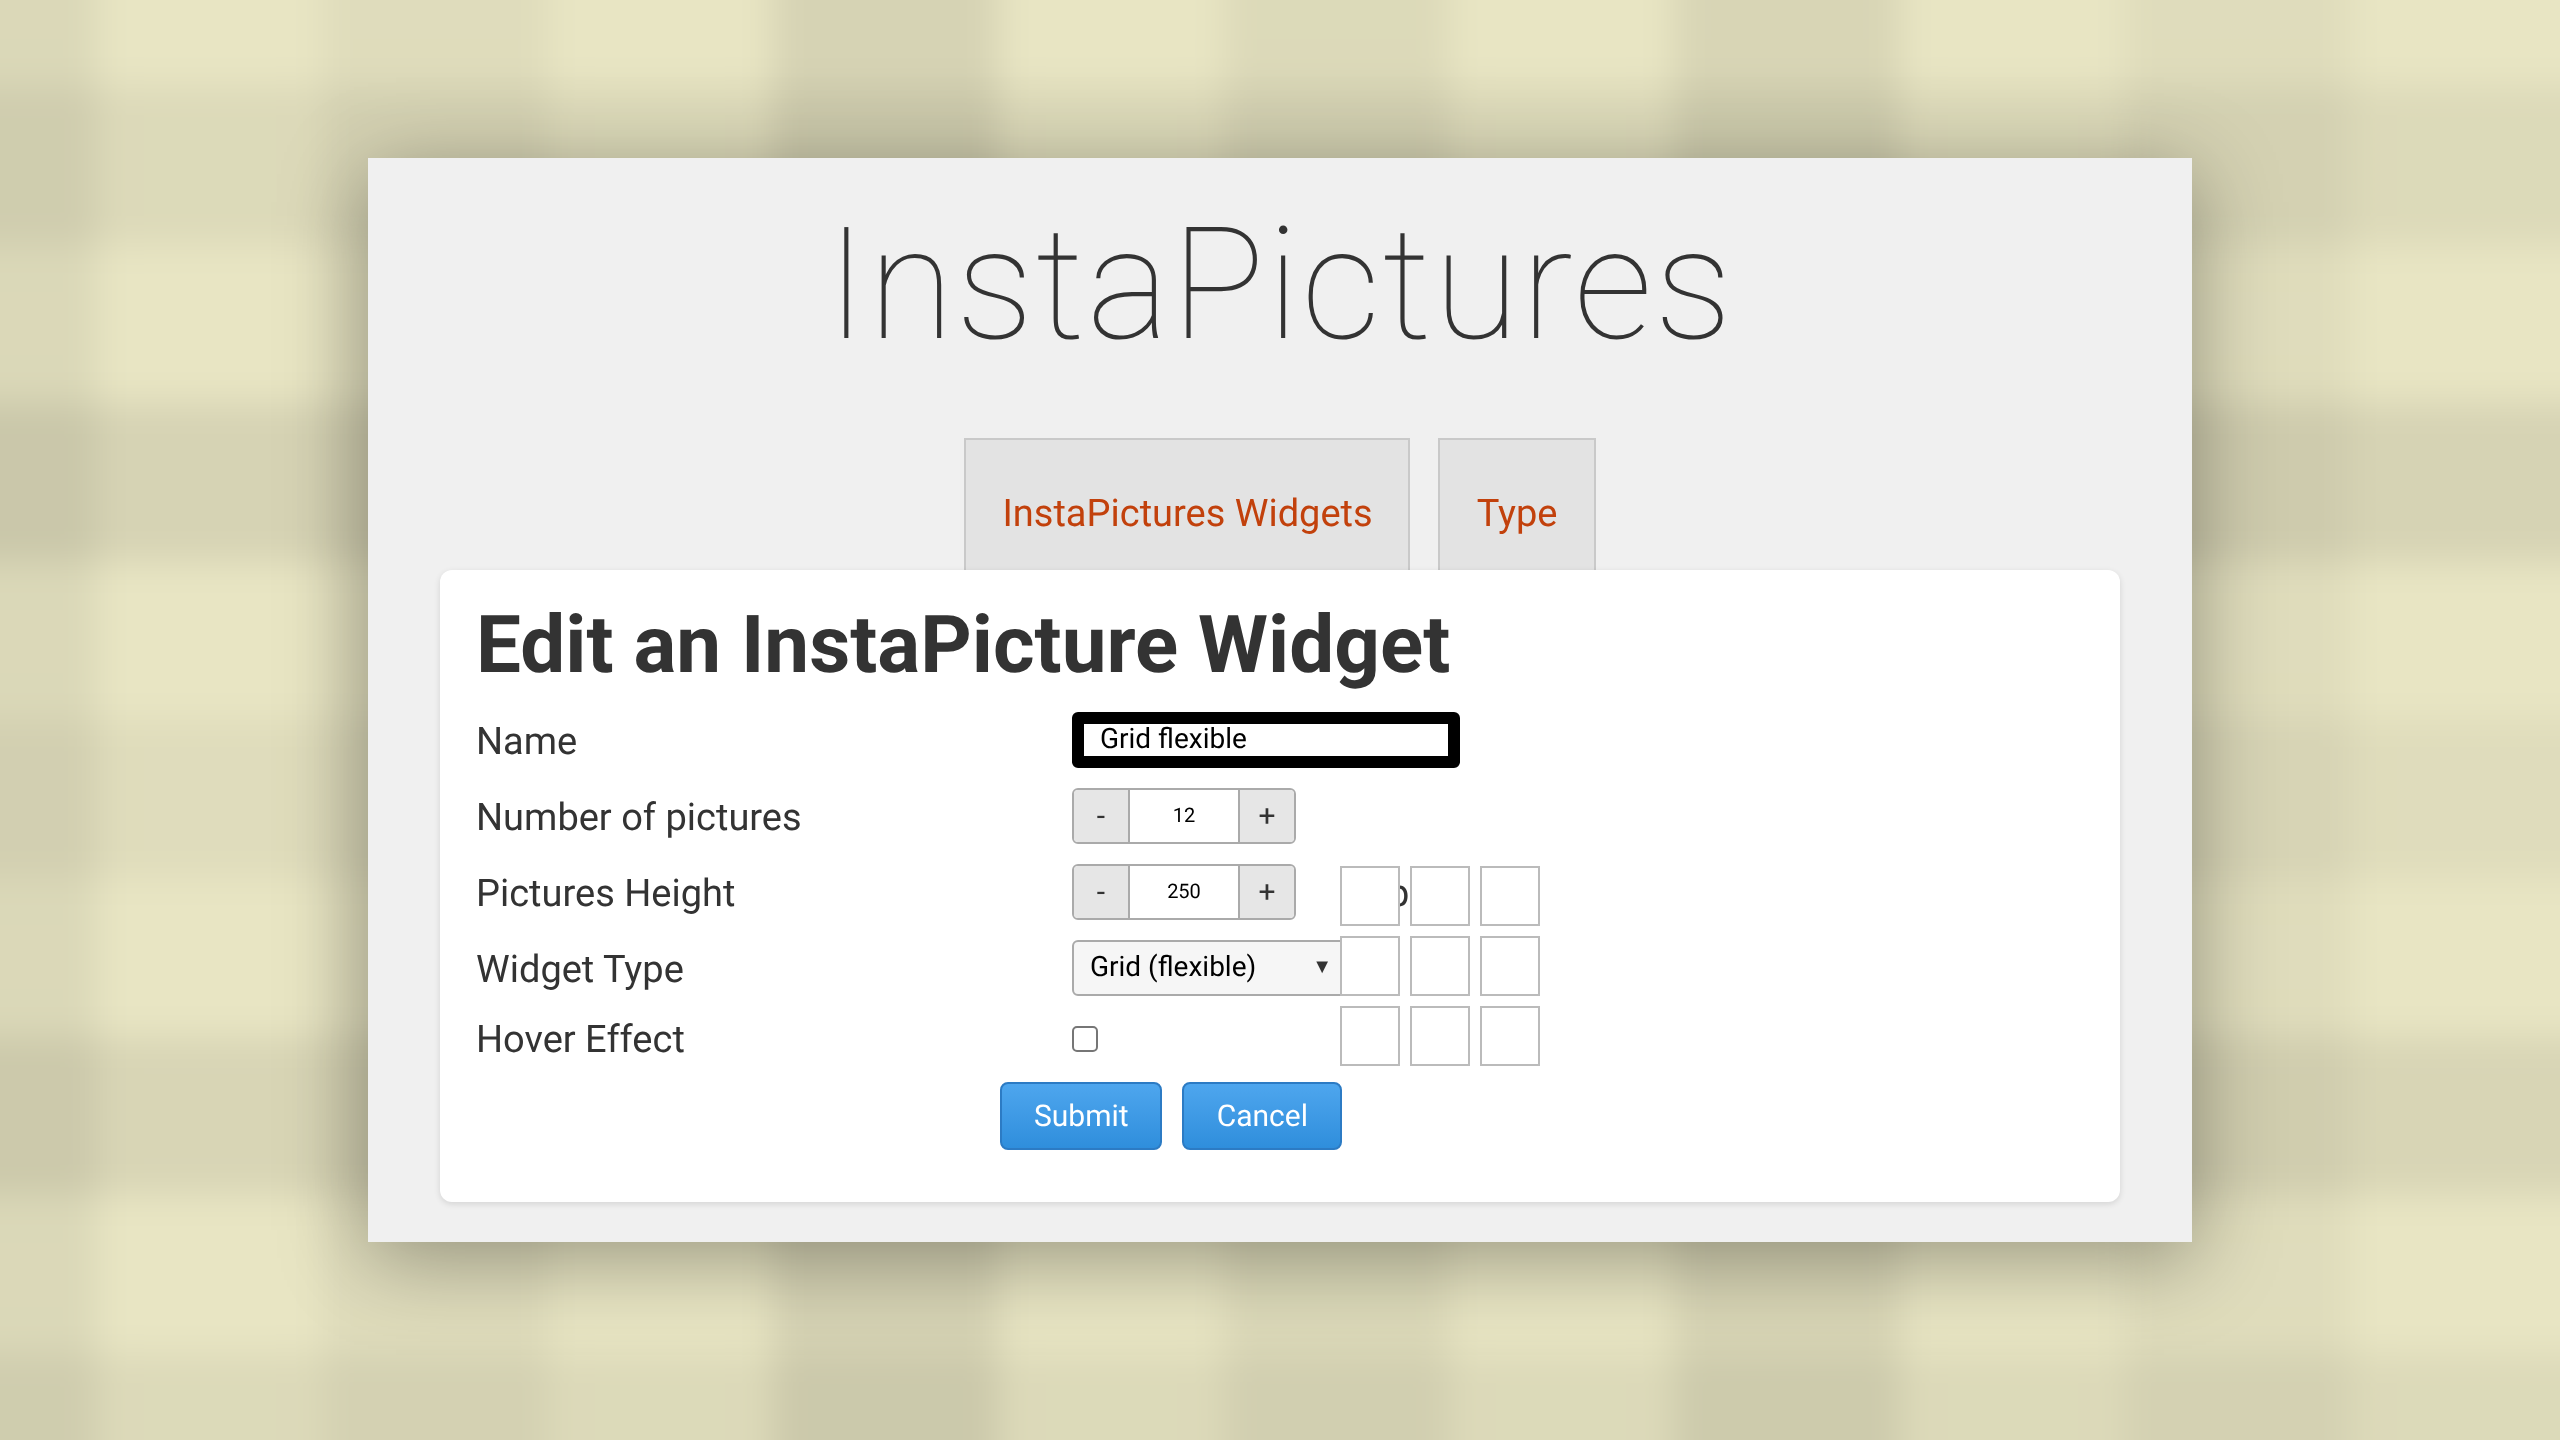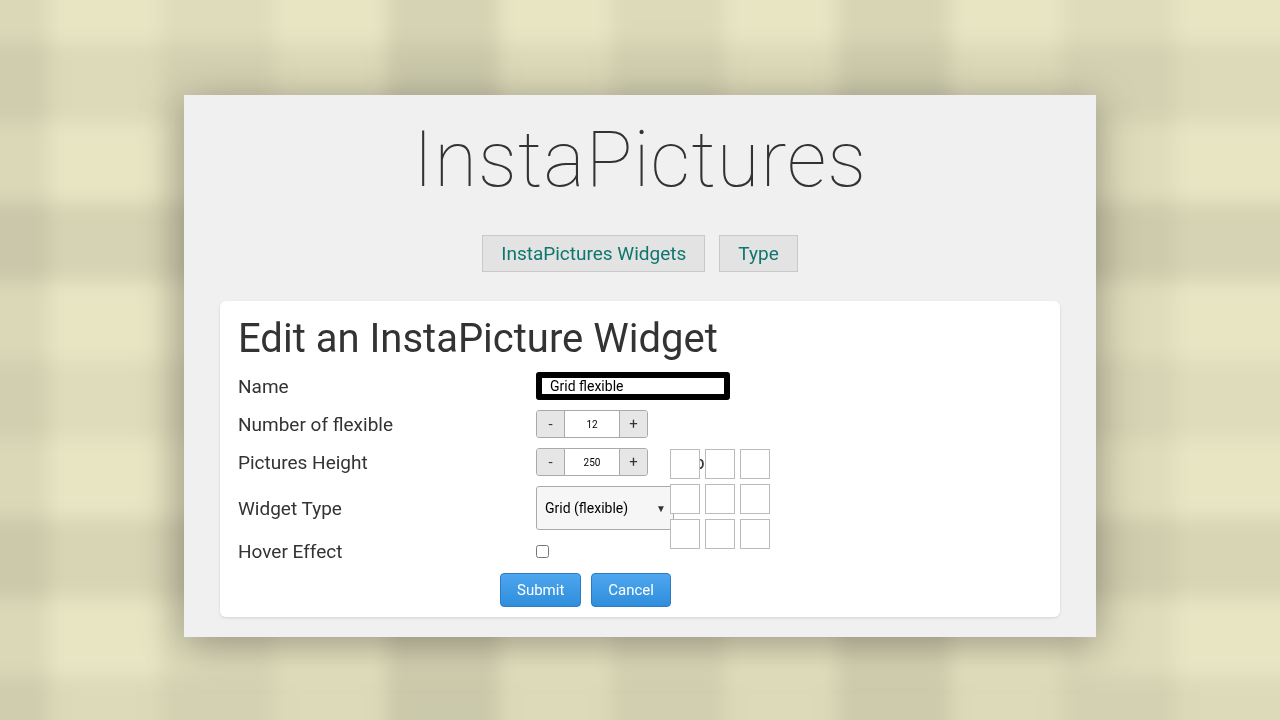--- a/index.html
+++ b/index.html
@@ -14,21 +14,21 @@
     position: absolute; inset: 0;
     background:
       linear-gradient(90deg, rgba(0,0,0,0.06) 0 8%, transparent 8% 16%, rgba(0,0,0,0.04) 16% 24%, transparent 24% 32%, rgba(0,0,0,0.08) 32% 40%, transparent 40% 48%, rgba(0,0,0,0.05) 48% 56%, transparent 56% 64%, rgba(0,0,0,0.07) 64% 72%, transparent 72% 80%, rgba(0,0,0,0.04) 80% 88%, transparent 88% 100%),
       linear-gradient(0deg, rgba(0,0,0,0.05) 0 10%, transparent 10% 20%, rgba(0,0,0,0.07) 20% 30%, transparent 30% 40%, rgba(0,0,0,0.04) 40% 50%, transparent 50% 60%, rgba(0,0,0,0.08) 60% 70%, transparent 70% 80%, rgba(0,0,0,0.05) 80% 90%, transparent 90% 100%),
       #e8e5c3;
     filter: blur(8px);
     transform: scale(1.1);
   }
   .panel {
     position: absolute;
-    left: 184px; top: 95px;
+    left: 184px; top: 79px;
     width: 912px; height: 542px;
     background: #f0f0f0;
     box-shadow: 0 8px 40px rgba(0,0,0,0.35);
   }
   .app-title {
     font-size: 78px;
     font-weight: 100;
     text-align: center;
     color: #333;
     letter-spacing: 1px;
@@ -37,38 +37,38 @@
   }
   .nav {
     display: flex;
     justify-content: center;
     gap: 14px;
     margin-top: 28px;
   }
   .nav-btn {
     background: #e3e3e3;
     border: 1px solid #c9c9c9;
-    padding: 6px 18px;
+    padding: 25px 18px;
     font-size: 19px;
-    color: #0f766e;
+    color: #c2410c;
     cursor: pointer;
     font-family: inherit;
   }
   .card {
     position: absolute;
     left: 36px; top: 206px;
     width: 840px; height: 316px;
     background: #fff;
     border-radius: 6px;
     box-shadow: 0 1px 3px rgba(0,0,0,0.12);
     padding: 14px 18px 18px 18px;
   }
   .card-title {
     font-size: 40px;
-    font-weight: 400;
+    font-weight: 700;
     color: #333;
     margin-bottom: 10px;
   }
   .form-row {
     display: flex;
     align-items: center;
     margin-bottom: 10px;
     gap: 36px;
   }
   .form-label {
@@ -114,21 +114,21 @@
     margin-left: 10px;
     font-size: 19px;
     color: #333;
   }
   .select-wrap {
     position: relative;
     display: inline-block;
   }
   .select {
     width: 138px;
-    height: 44px;
+    height: 28px;
     border: 1px solid #aaa;
     border-radius: 3px;
     background: #f6f6f6;
     font-size: 14px;
     padding: 2px 24px 2px 8px;
     appearance: none;
     -webkit-appearance: none;
     font-family: inherit;
     cursor: pointer;
   }
@@ -190,21 +190,21 @@
   <div class="card">
 
     <h2 class="card-title">Edit an InstaPicture Widget</h2>
 
     <div class="form-row">
       <label class="form-label">Name</label>
       <input class="text-input" type="text" value="Grid flexible" style="">
     </div>
 
     <div class="form-row">
-      <label class="form-label">Number of flexible</label>
+      <label class="form-label">Number of pictures</label>
       <div class="stepper">
         <button>-</button>
         <input type="text" value="12" style="">
         <button>+</button>
       </div>
     </div>
 
     <div class="form-row">
       <label class="form-label">Pictures Height</label>
       <div class="stepper">

